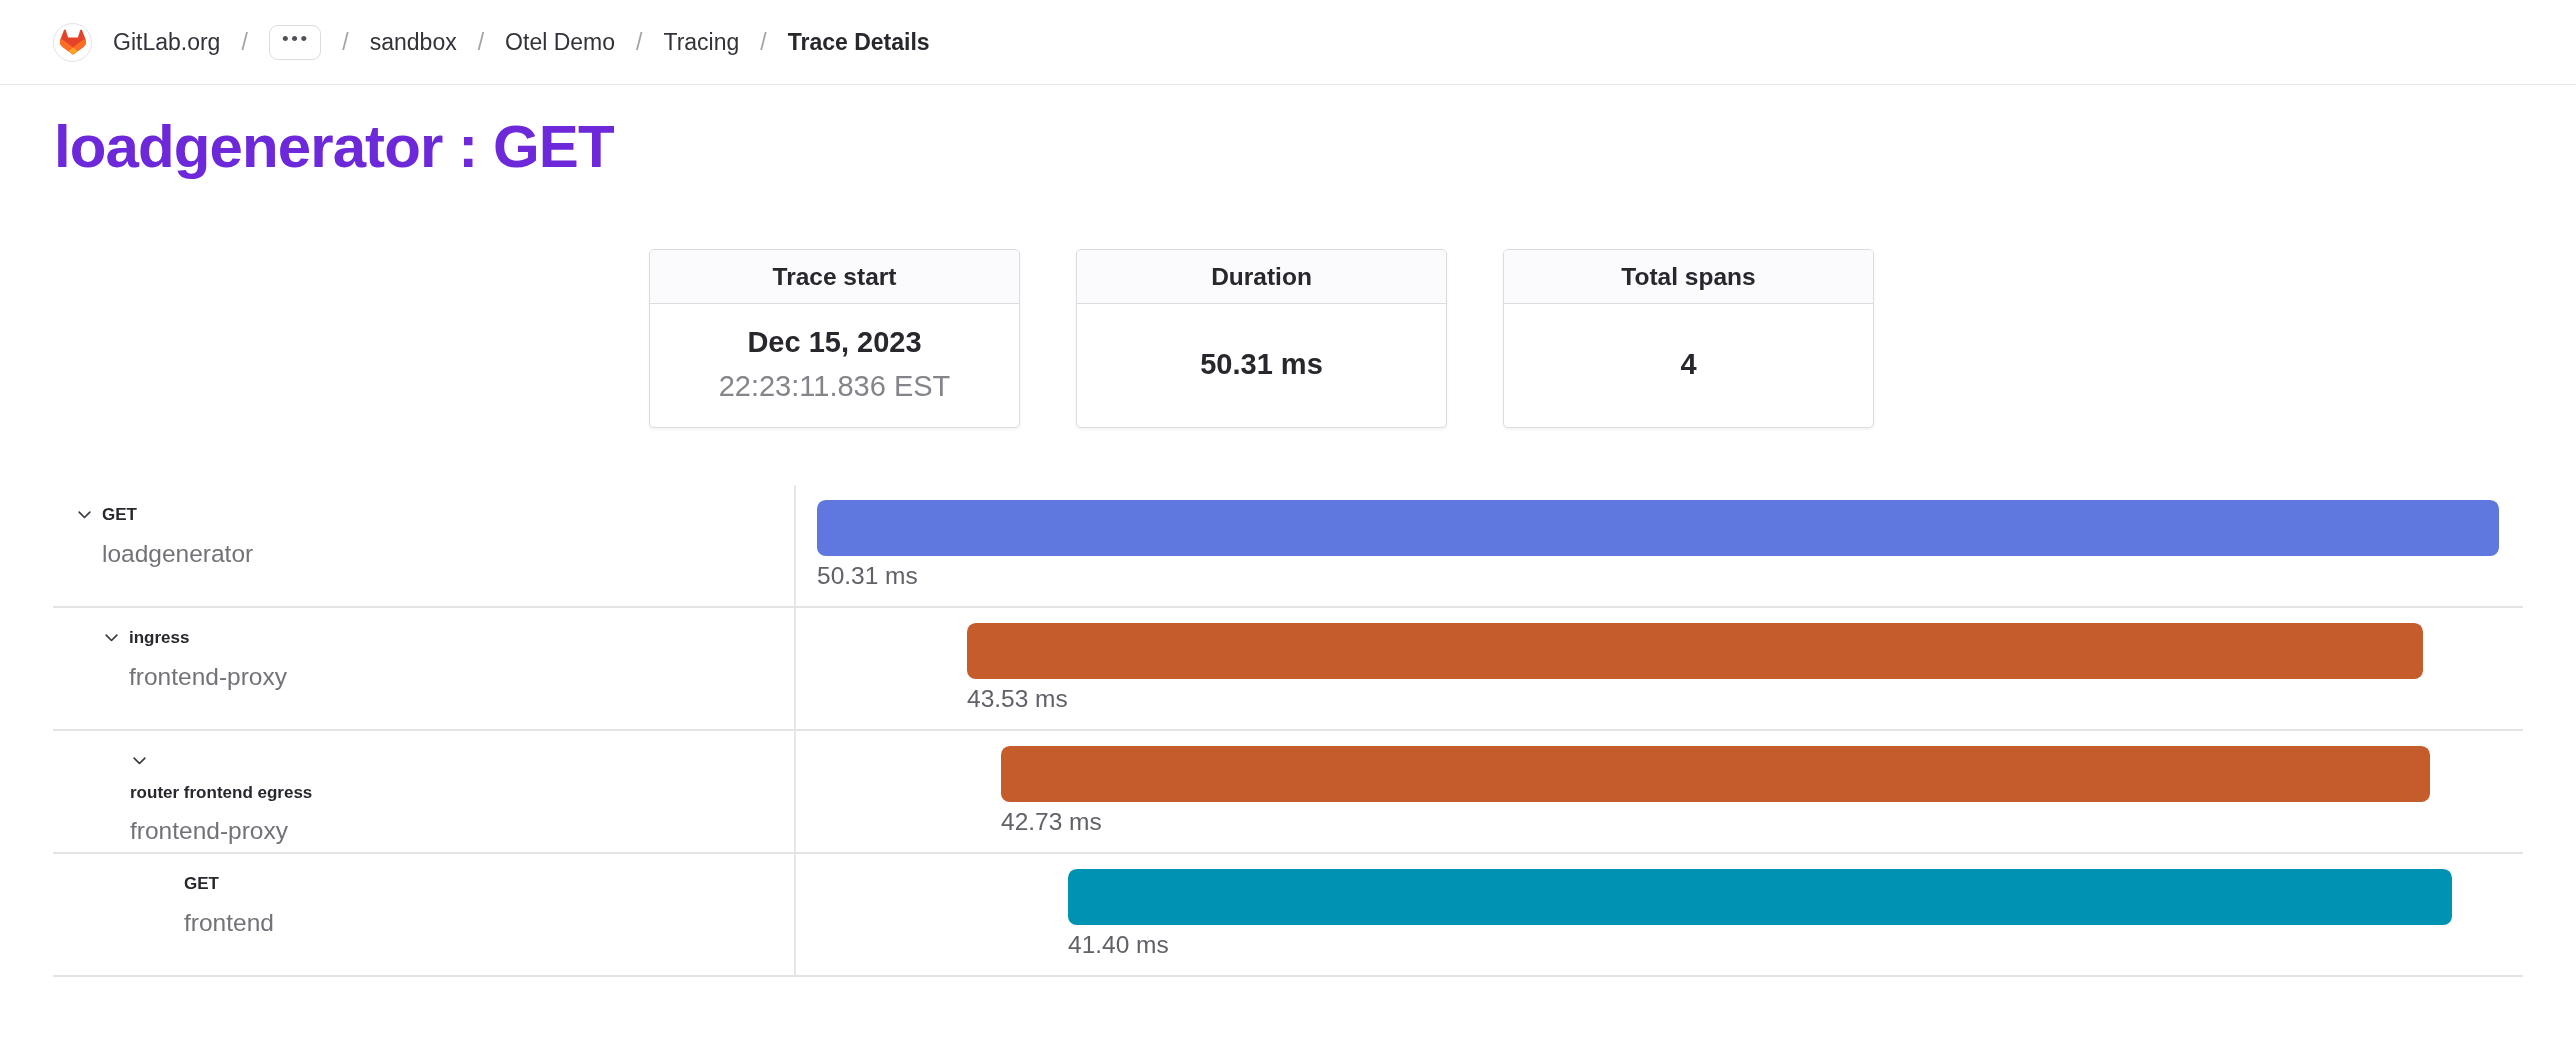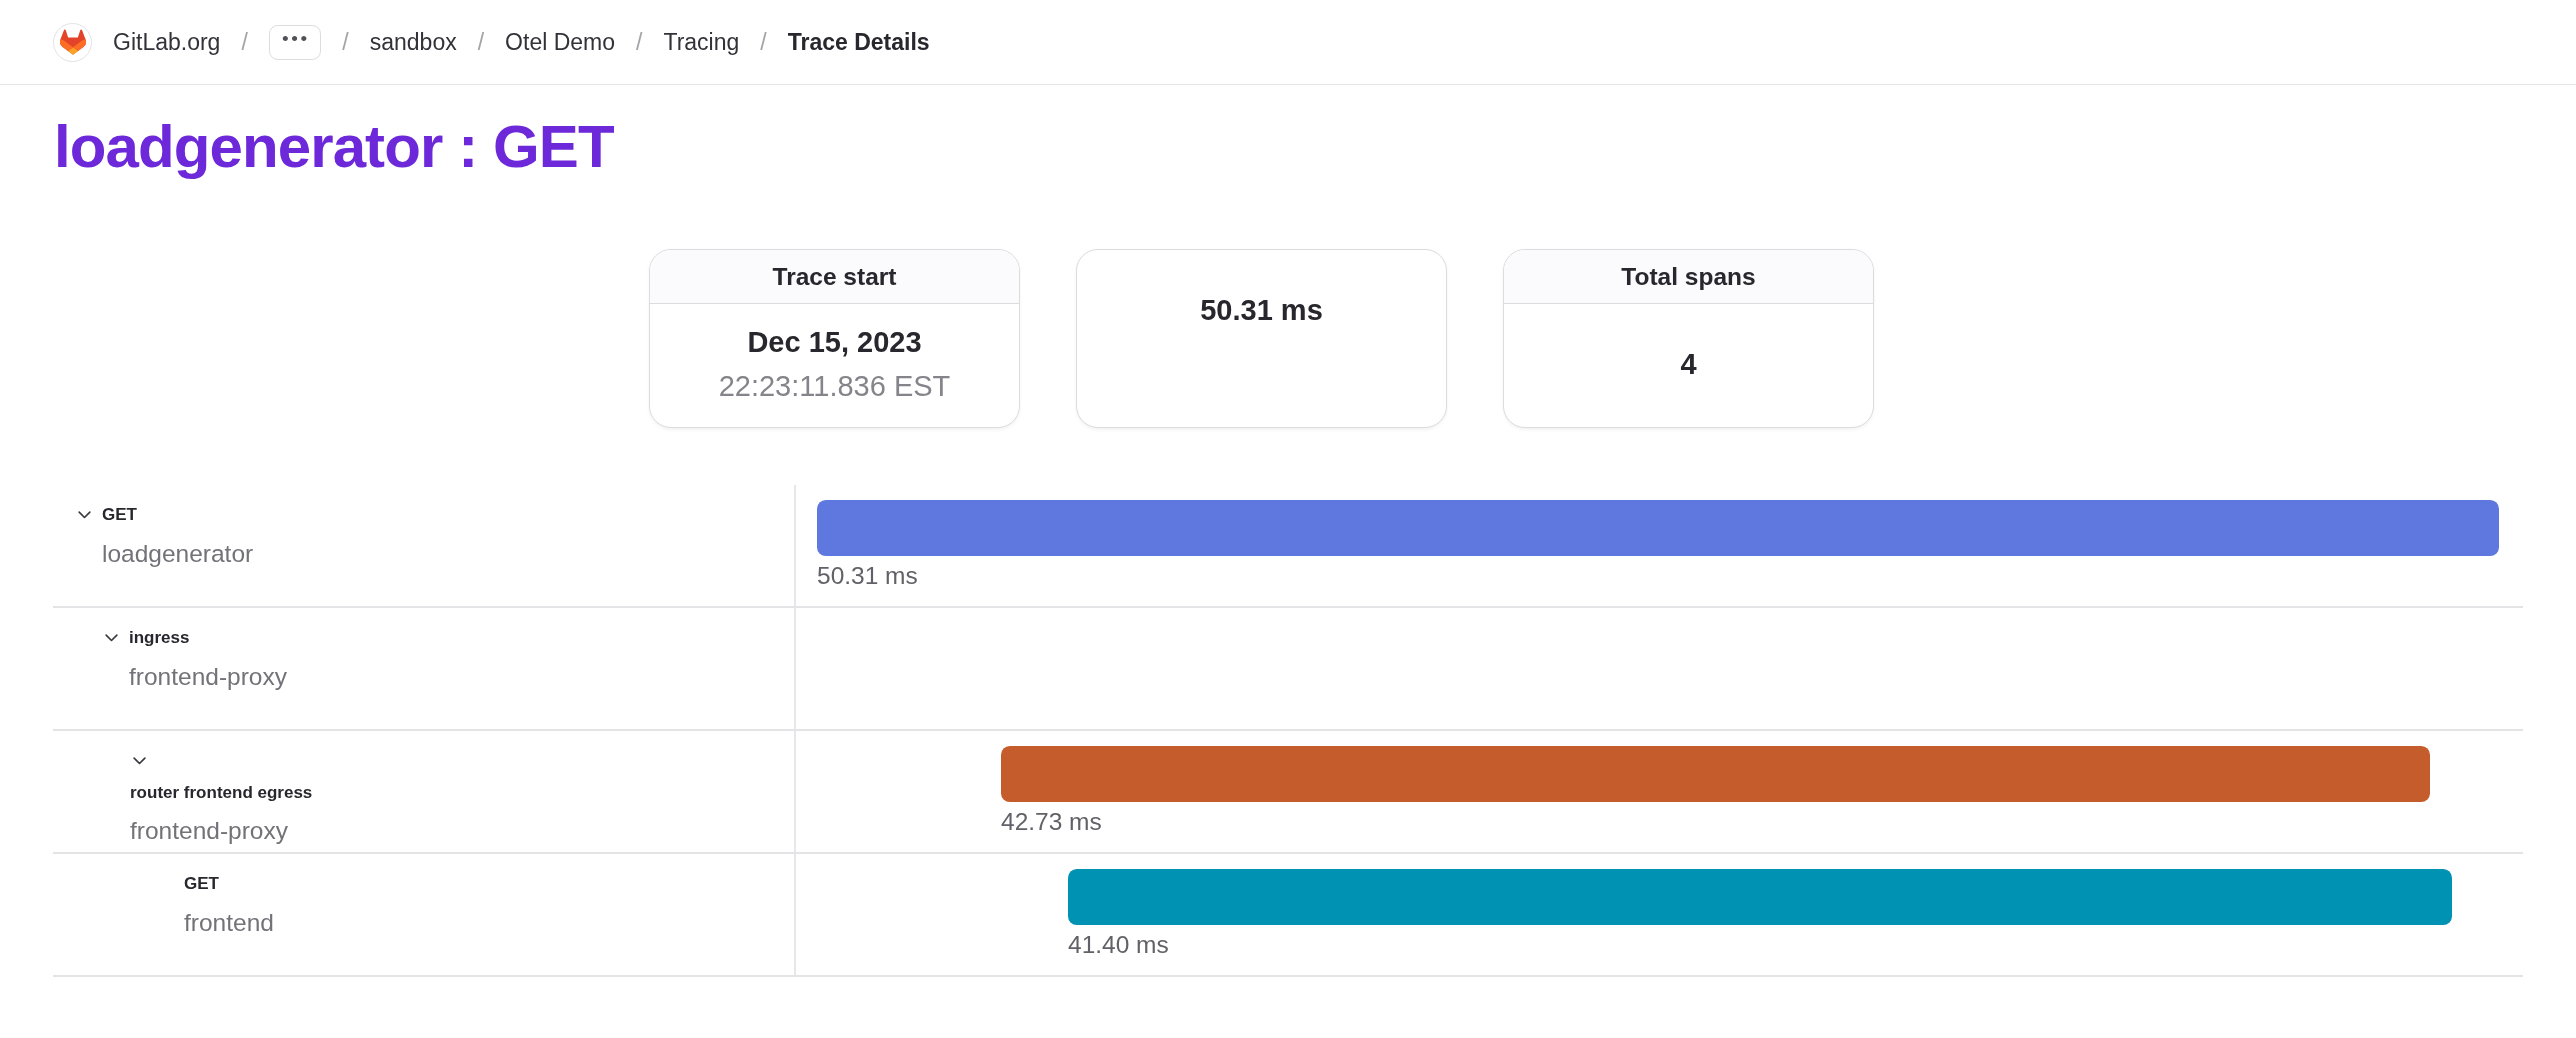--- a/index.html
+++ b/index.html
@@ -34,21 +34,21 @@
   
   .page-title {
     position:absolute; top:112px; left:54px; margin:0;
     font-size:60px; font-weight:700; letter-spacing:-0.9px; color:#6d28d9;
   }
 
   
   .cards { position:absolute; top:249px; left:649px; display:flex; gap:56px; }
   .card {
     width:371px; height:179px; box-sizing:border-box;
-    border:1.8px solid #dcdcde; border-radius:22px; background:#fff; overflow:hidden;
+    border:1.8px solid #dcdcde; border-radius:5px; background:#fff; overflow:hidden;
     box-shadow:0 1.8px 3.5px rgba(0,0,0,0.05);
   }
   .card-header {
     height:54px; box-sizing:border-box; background:#fbfafd;
     border-bottom:1.8px solid #dcdcde;
     display:flex; align-items:center; justify-content:center;
     font-size:24.5px; font-weight:700; color:#28272d;
   }
   .card-body {
     height:121px; display:flex; flex-direction:column;
@@ -107,20 +107,21 @@
 
 <section class="cards">
   <div class="card">
     <div class="card-header">Trace start</div>
     <div class="card-body">
       <div class="card-primary">Dec 15, 2023</div>
       <div class="card-secondary">22:23:11.836 EST</div>
     </div>
   </div>
   <div class="card">
+    <div class="card-header">Duration</div>
     <div class="card-body">
       <div class="card-primary">50.31 ms</div>
     </div>
   </div>
   <div class="card">
     <div class="card-header">Total spans</div>
     <div class="card-body">
       <div class="card-primary">4</div>
     </div>
   </div>
@@ -152,20 +153,24 @@
       <button class="chevron-btn">
         <svg width="19" height="19" viewBox="0 0 16 16">
           <path d="M3.5 6l4.5 4.5L12.5 6" fill="none" stroke="#3a3940" stroke-width="1.4" stroke-linecap="round" stroke-linejoin="round"></path>
         </svg>
       </button>
       <div class="span-text">
         <div class="span-op">ingress</div>
         <div class="span-svc">frontend-proxy</div>
       </div>
     </div>
+    <div class="span-track">
+      <div class="span-bar" style="left: 173px; width: 1456px; background: rgb(196, 93, 43);"></div>
+      <div class="span-duration" style="left: 173px;">43.53 ms</div>
+    </div>
   </div>
 
   <div class="span-row">
     <div class="span-label" style="padding-left: 130px; flex-direction: column;">
       <button class="chevron-btn">
         <svg width="19" height="19" viewBox="0 0 16 16">
           <path d="M3.5 6l4.5 4.5L12.5 6" fill="none" stroke="#3a3940" stroke-width="1.4" stroke-linecap="round" stroke-linejoin="round"></path>
         </svg>
       </button>
       <div class="span-text">

